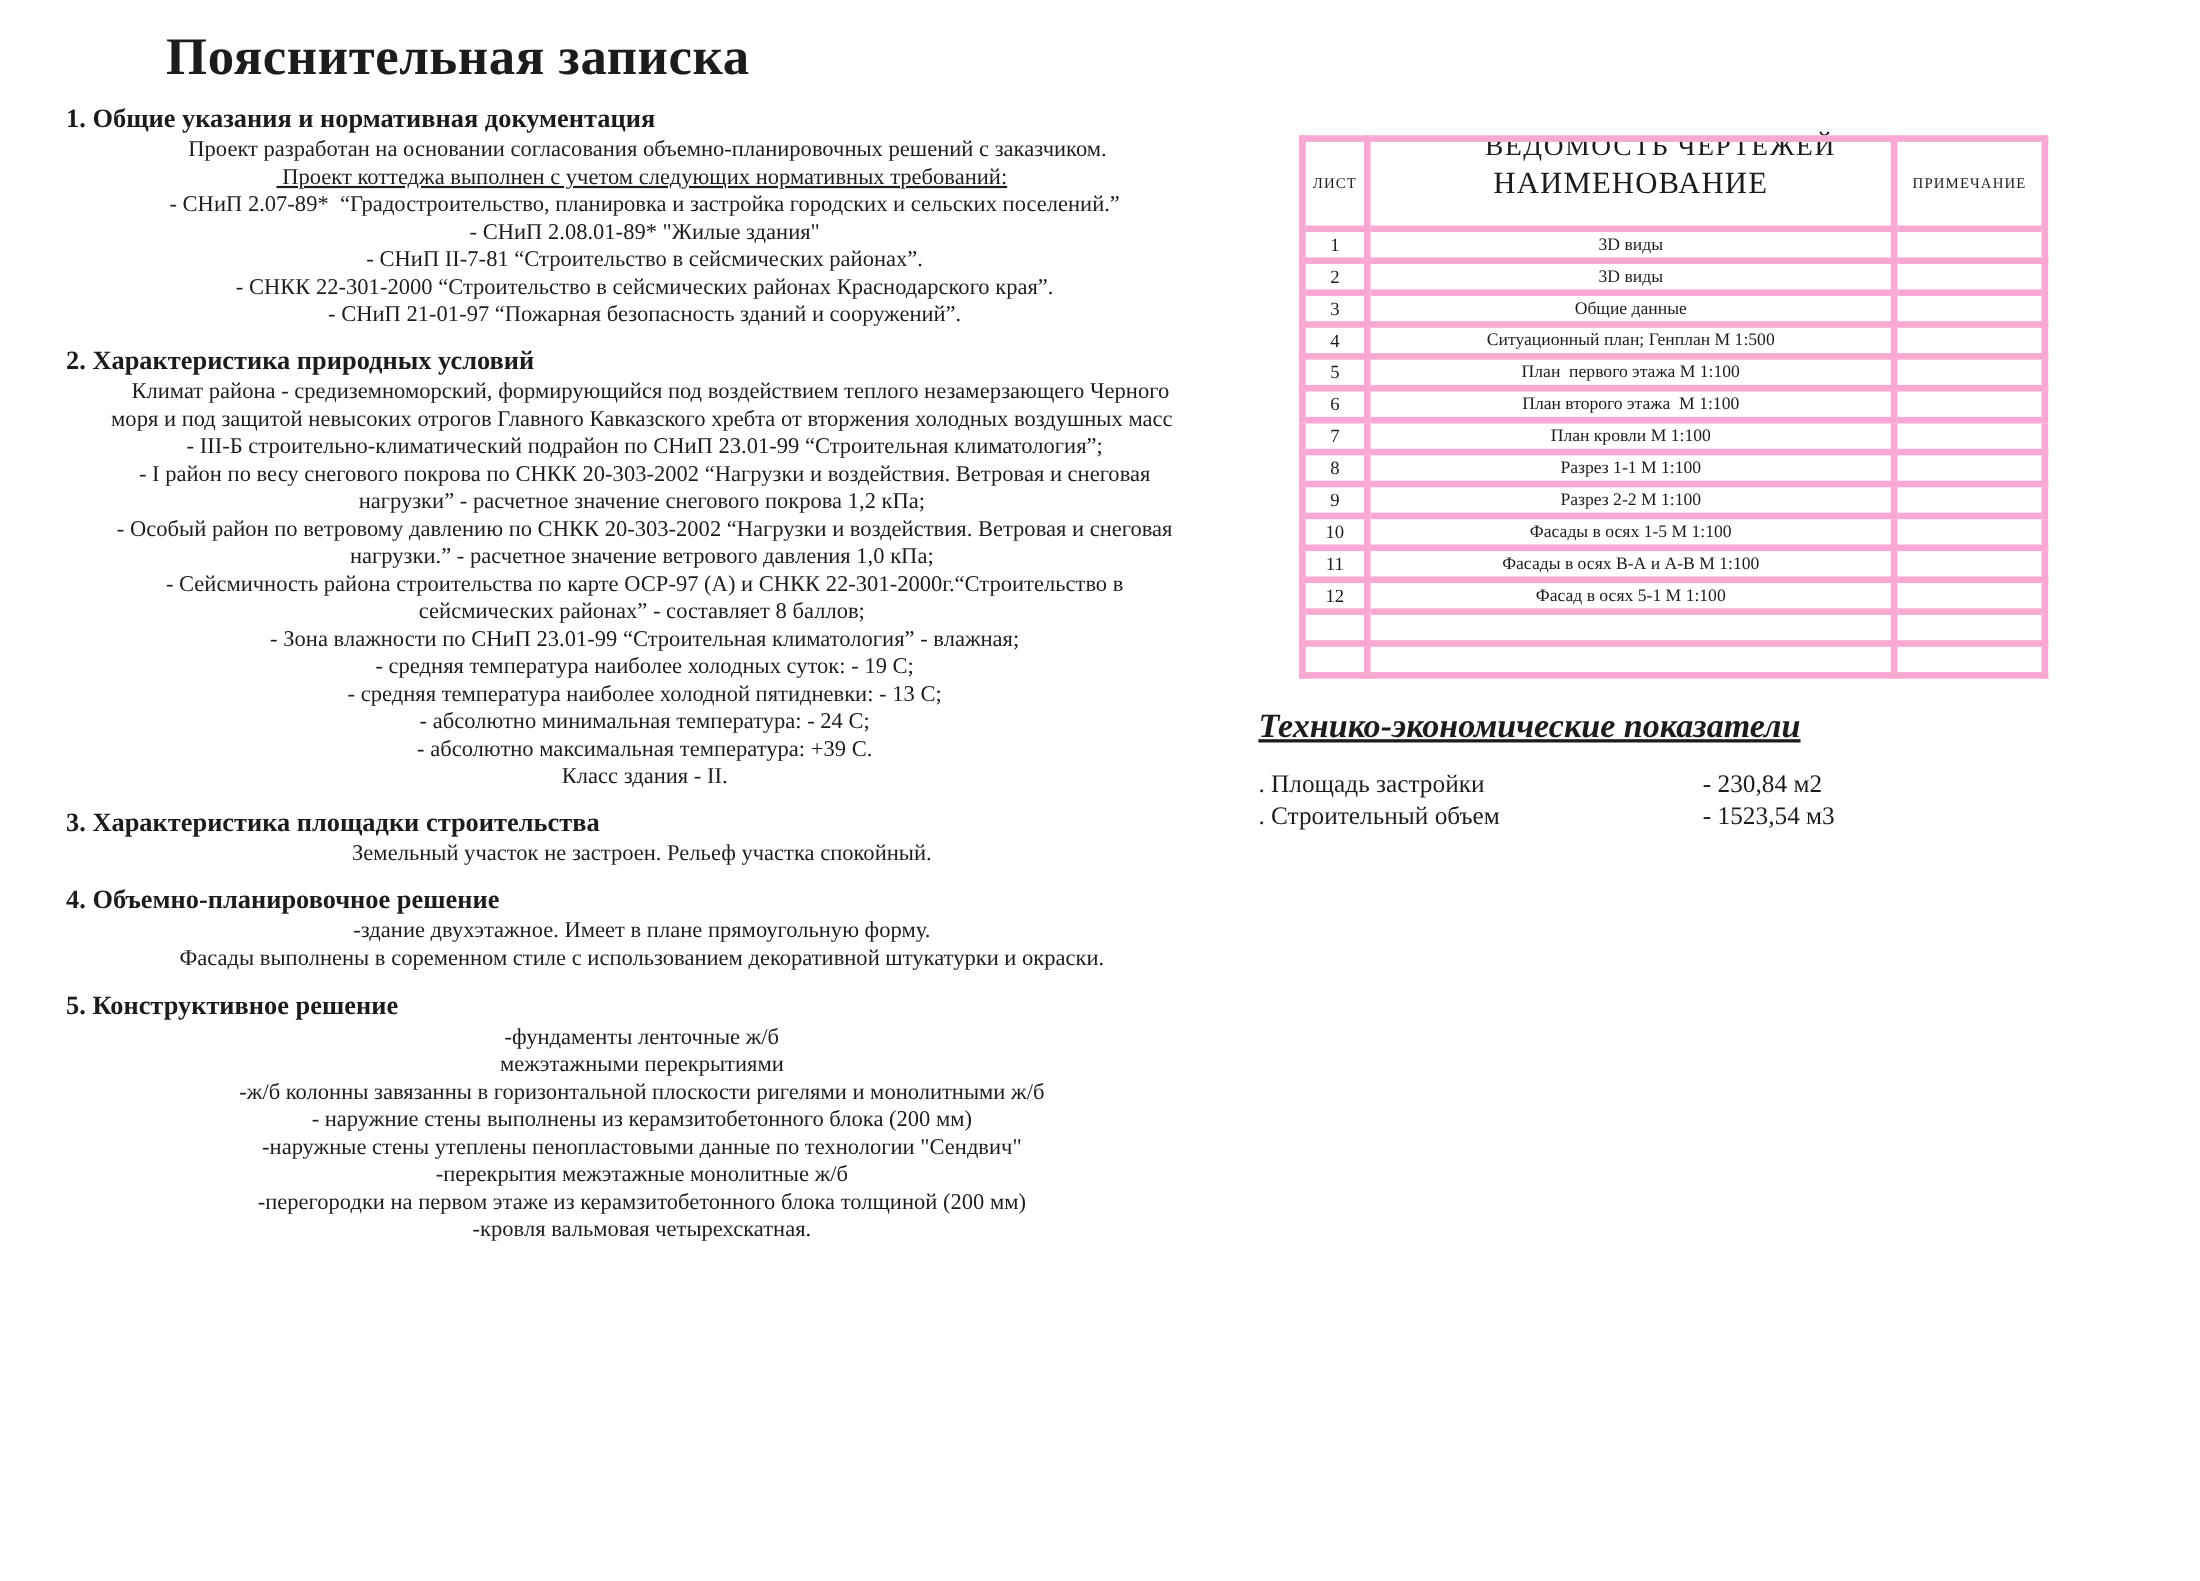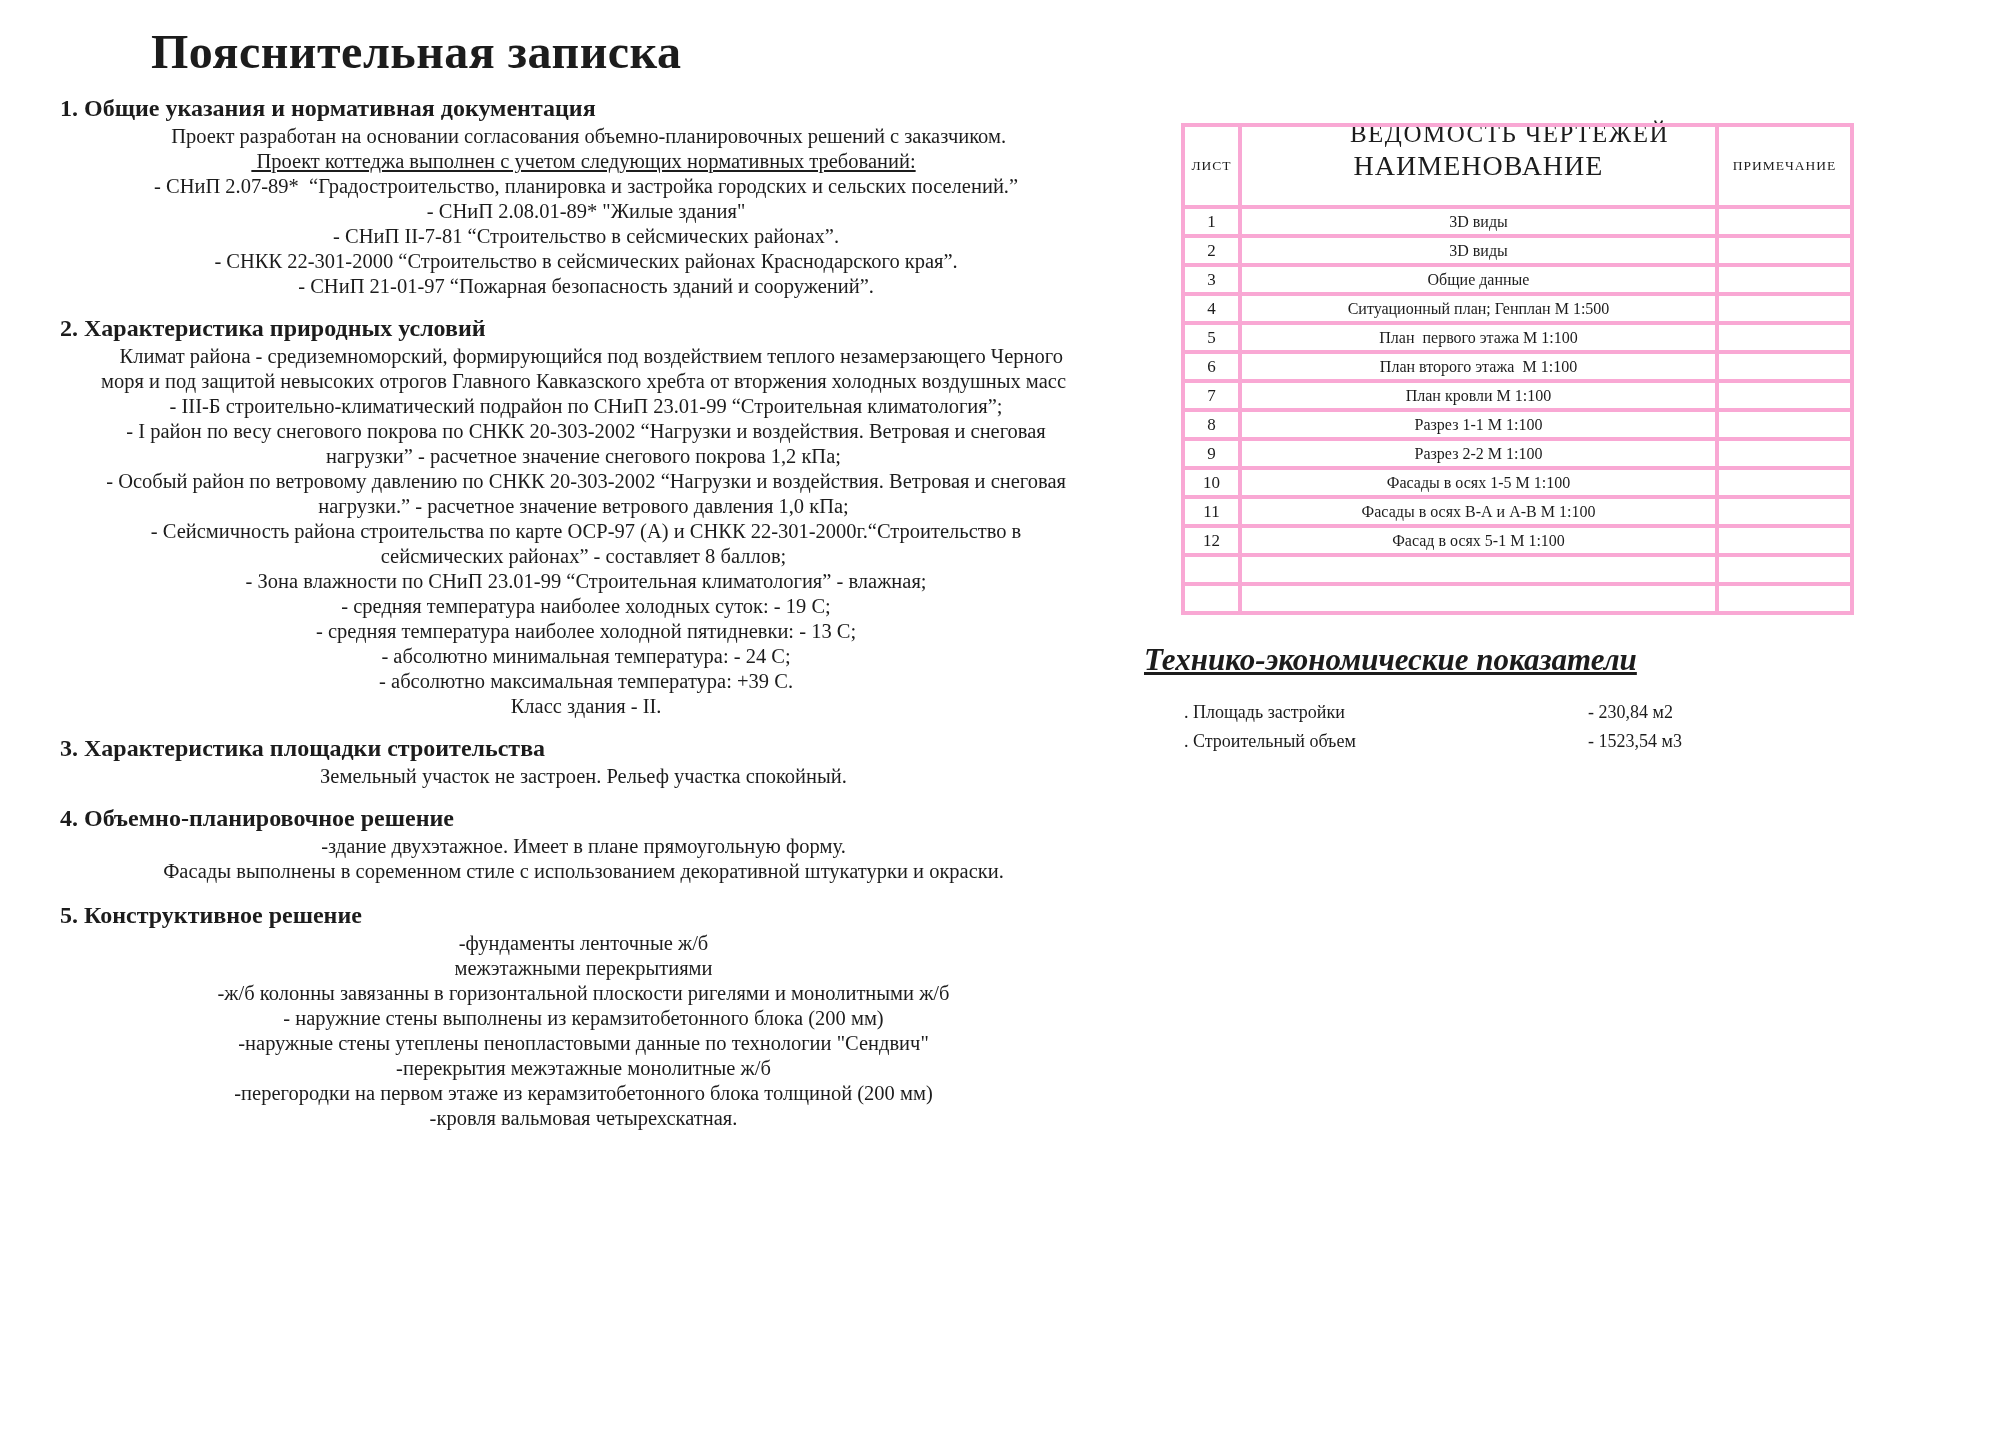--- a/index.html
+++ b/index.html
@@ -28,21 +28,21 @@
   .register-title {
     position:absolute; left:1181px; top:84px; width:657px;
     text-align:center; font-size:25px; letter-spacing:1.5px; white-space:pre;margin-top:36px;
   }
   table.register {
     position:absolute; left:1181px; top:123px; width:657px;
     border-collapse:collapse; table-layout:fixed;
     border:2px solid #3a3a3a;
   }
   table.register th, table.register td {
-    border:4px solid #f9a8d4; padding:0; text-align:center; vertical-align:middle;
+    border:6px solid #f9a8d4; padding:0; text-align:center; vertical-align:middle;
     overflow:hidden; white-space:pre;
   }
   table.register thead tr { height:82px; }
   table.register thead th { font-weight:normal; border-bottom:2px solid #3a3a3a; }
   th.col-sheet { width:53px;  font-size:13.5px; letter-spacing:1px; }
   th.col-name  { width:473px; font-size:28px;   letter-spacing:1px; }
   th.col-note  { width:131px; font-size:13.5px; letter-spacing:1px; }
   #register-body tr { height:29px; }
   #register-body td { font-size:16px; }
   #register-body td.cell-sheet { font-size:17px; }
@@ -50,21 +50,21 @@
   #register-body tr:nth-child(6) td,
   #register-body tr:nth-child(9) td,
   #register-body tr:nth-child(12) td { border-bottom:2px solid #3a3a3a; }
 
   
   .indicators { position:absolute; left:1144px; top:642px; width:700px; }
   .indicators-title {
     font-size:31px; font-weight:bold; text-decoration:underline;
     text-align:left; margin:0 0 20px 0; white-space:pre;font-style:italic;
   }
-  .indicator-row { display:flex; font-size:18px; line-height:29px;margin-left:40px; }
+  .indicator-row { display:flex; font-size:23px; line-height:29px; }
   .ind-label { width:404px; flex:0 0 404px; white-space:pre; }
   .ind-value { white-space:pre; }
 </style>
 </head>
 <body>
 
 <div class="page">
 
   <div class="left-col">
     <h1 class="doc-title">Пояснительная записка</h1>

